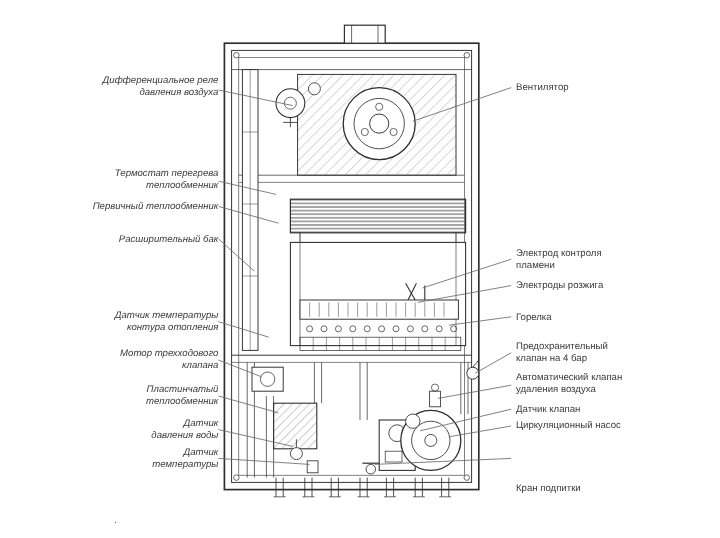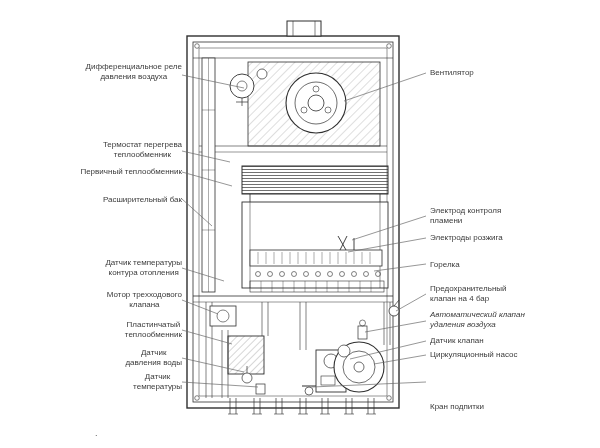--- a/index.html
+++ b/index.html
@@ -5,21 +5,21 @@
   html,body{margin:0;padding:0;background:#ffffff;}
   .stage{
     position:relative;width:600px;height:448px;background:#ffffff;
     font-family:"Liberation Sans", sans-serif;overflow:hidden;
   }
   .art{position:absolute;left:0;top:0;}
   .lbl{
     position:absolute;font-size:8px;line-height:1.25;color:#3a3a3a;
     white-space:pre-line;max-width:118px;
   }
-  .lbl.left{text-align:center;}
+  .lbl.left{text-align:right;font-style:italic;}
   .lbl.right{text-align:left;}
   .footdot{position:absolute;left:95px;top:428px;font-size:9px;color:#555;}
 </style>
 </head>
 <body>
 
 <div class="stage">
 
   <svg class="art" width="600" height="448" viewBox="0 0 600 448">
     <defs>
@@ -208,20 +208,20 @@
   <div class="lbl left" style="top:372px; right:418px;">Датчик
 температуры</div>
 
   <div class="lbl right" style="top:68px;  left:430px;">Вентилятор</div>
   <div class="lbl right" style="top:206px; left:430px;">Электрод контроля
 пламени</div>
   <div class="lbl right" style="top:233px; left:430px;">Электроды розжига</div>
   <div class="lbl right" style="top:260px; left:430px;">Горелка</div>
   <div class="lbl right" style="top:284px; left:430px;">Предохранительный
 клапан на 4 бар</div>
-  <div class="lbl right" style="top:310px; left:430px;font-style:italic;">Автоматический клапан
+  <div class="lbl right" style="top:310px; left:430px;">Автоматический клапан
 удаления воздуха</div>
   <div class="lbl right" style="top:336px; left:430px;">Датчик клапан</div>
   <div class="lbl right" style="top:350px; left:430px;">Циркуляционный насос</div>
   <div class="lbl right" style="top:378px; left:430px;margin-top:24px;">Кран подпитки</div>
 
   <div class="footdot">.</div>
 </div>
 
 </body></html>

